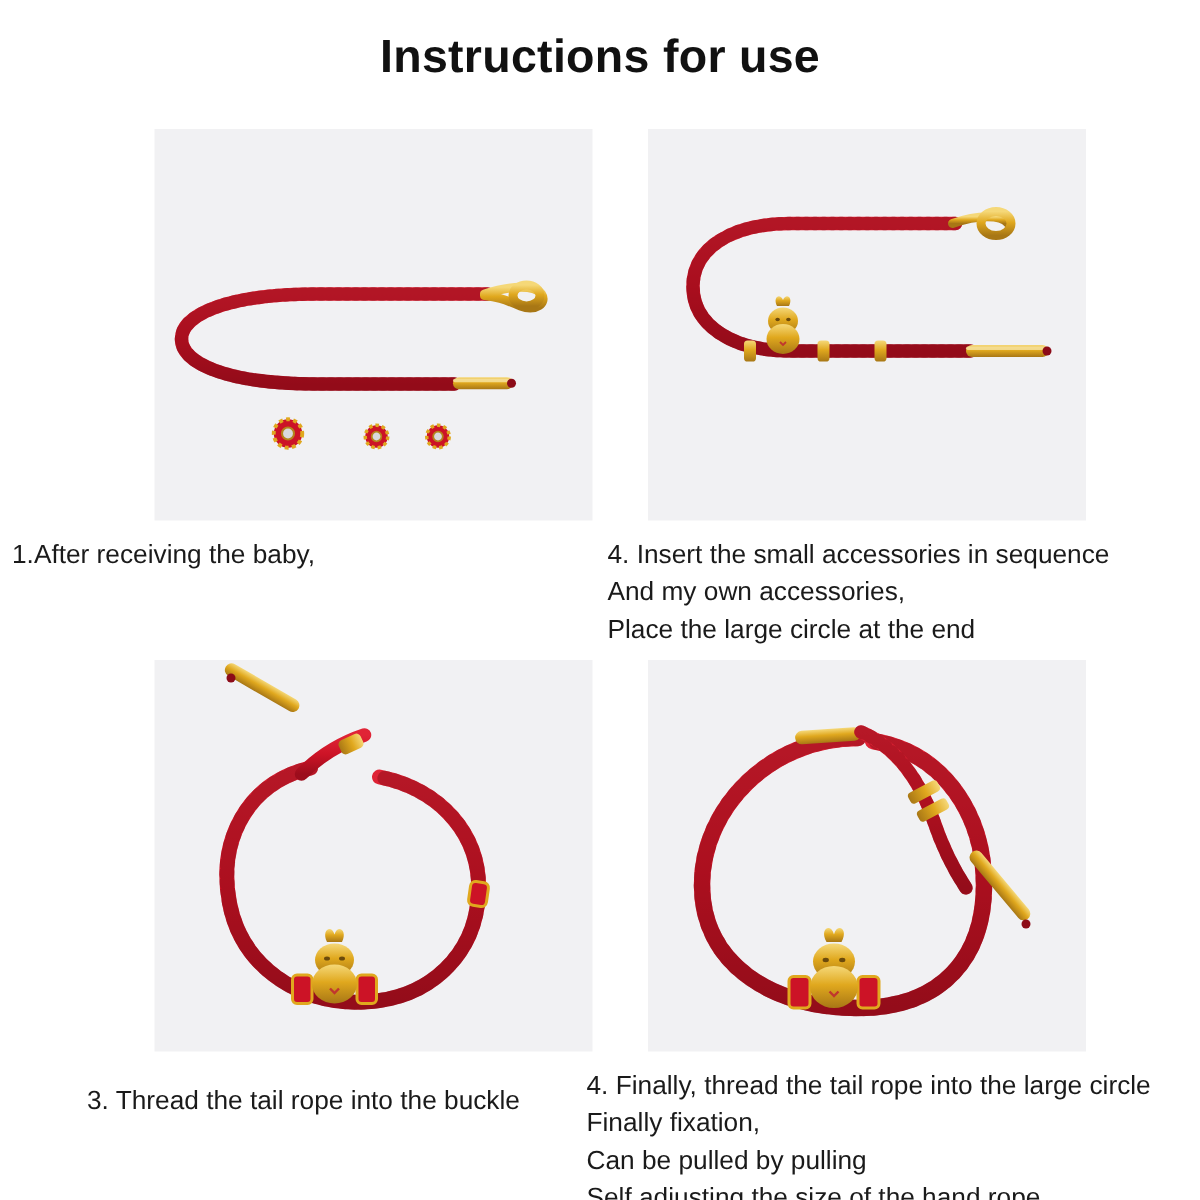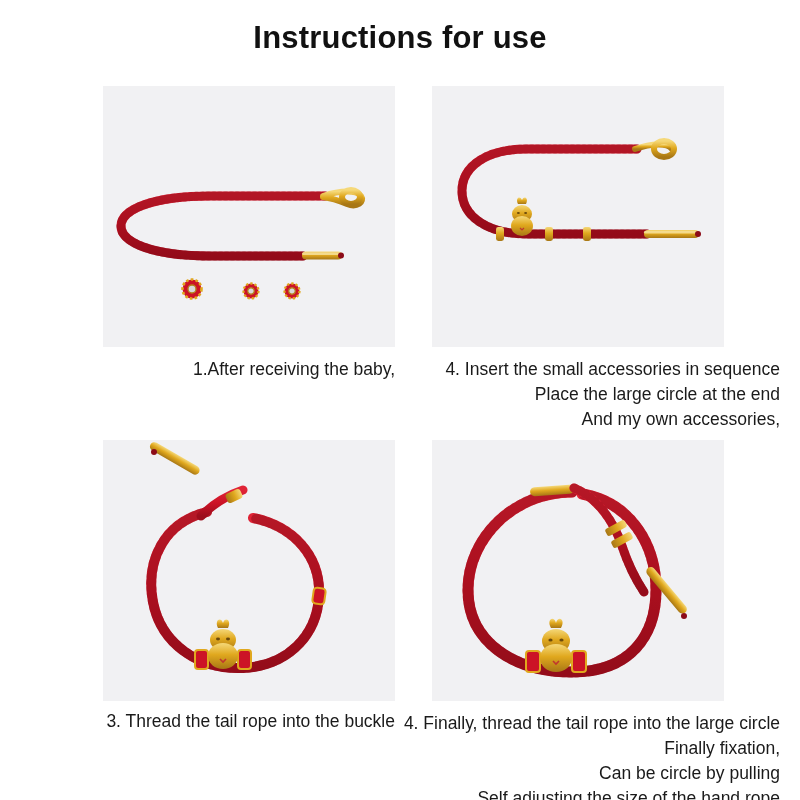--- a/index.html
+++ b/index.html
@@ -47,28 +47,28 @@
   }
   .photo-top { width: 292px; height: 261px; margin: 0 auto; }
   .step-1 .photo-top { margin-left: 83px; }
   .step-2 .photo-top { margin-left: 27px; }
   .photo-bottom { width: 292px; height: 261px; }
   .step-3 .photo-bottom { margin-left: 83px; }
   .step-4 .photo-bottom { margin-left: 27px; }
 
   .caption {
     margin-top: 10px;
-    text-align: right;
+    text-align: left;
     font-size: 17.5px;
     line-height: 25px;
     color: #1a1a1a;
     white-space: nowrap;
   }
   .step-1 .caption { margin-left: -12px; }
-  .step-3 .caption { margin-top: 8px; margin-left: 38px; }
+  .step-3 .caption { margin-top: 20px; margin-left: 38px; }
   .step-4 .caption { margin-top: 10px; margin-left: -14px; }
   .caption-line { display: block; }
 
   
   .svg-photo { display: block; width: 100%; height: 100%; }
 </style>
 </head>
 <body>
 
 <div class="page">
@@ -175,22 +175,22 @@
           <ellipse cx="0" cy="-12" rx="10" ry="9" fill="url(#goldGrad2)"></ellipse>
           <ellipse cx="0" cy="0" rx="11" ry="10" fill="url(#goldGrad2)"></ellipse>
           <ellipse cx="-3.6" cy="-13" rx="1.5" ry="1.1" fill="#6b4a0c"></ellipse>
           <ellipse cx="3.6" cy="-13" rx="1.5" ry="1.1" fill="#6b4a0c"></ellipse>
           <path d="M-2 2 l2 2 l2 -2" stroke="#c0372e" stroke-width="1.2" fill="none"></path>
         </g>
       </svg>
     </div>
     <div class="caption">
       <span class="caption-line">4. Insert the small accessories in sequence</span>
+      <span class="caption-line">And my own accessories,</span>
       <span class="caption-line">Place the large circle at the end</span>
-      <span class="caption-line">And my own accessories,</span>
     </div>
   </div>
 
   <div class="step step-3">
     <div class="photo photo-bottom">
       <svg class="svg-photo" viewBox="0 0 292 261" xmlns="http://www.w3.org/2000/svg">
         <defs>
           <linearGradient id="goldGrad3" x1="0" y1="0" x2="0" y2="1">
             <stop offset="0%" stop-color="#f5d878"></stop>
             <stop offset="45%" stop-color="#e0a81e"></stop>
@@ -284,18 +284,18 @@
           <ellipse cx="0" cy="0" rx="16" ry="14" fill="url(#goldGrad4)"></ellipse>
           <ellipse cx="-5.5" cy="-18" rx="2.1" ry="1.5" fill="#6b4a0c"></ellipse>
           <ellipse cx="5.5" cy="-18" rx="2.1" ry="1.5" fill="#6b4a0c"></ellipse>
           <path d="M-3 3 l3 3 l3 -3" stroke="#c0372e" stroke-width="1.6" fill="none"></path>
         </g>
       </svg>
     </div>
     <div class="caption">
       <span class="caption-line">4. Finally, thread the tail rope into the large circle</span>
       <span class="caption-line">Finally fixation,</span>
-      <span class="caption-line">Can be circle by pulling</span>
+      <span class="caption-line">Can be pulled by pulling</span>
       <span class="caption-line">Self adjusting the size of the hand rope</span>
     </div>
   </div>
 
 </div>
 
 </body></html>

